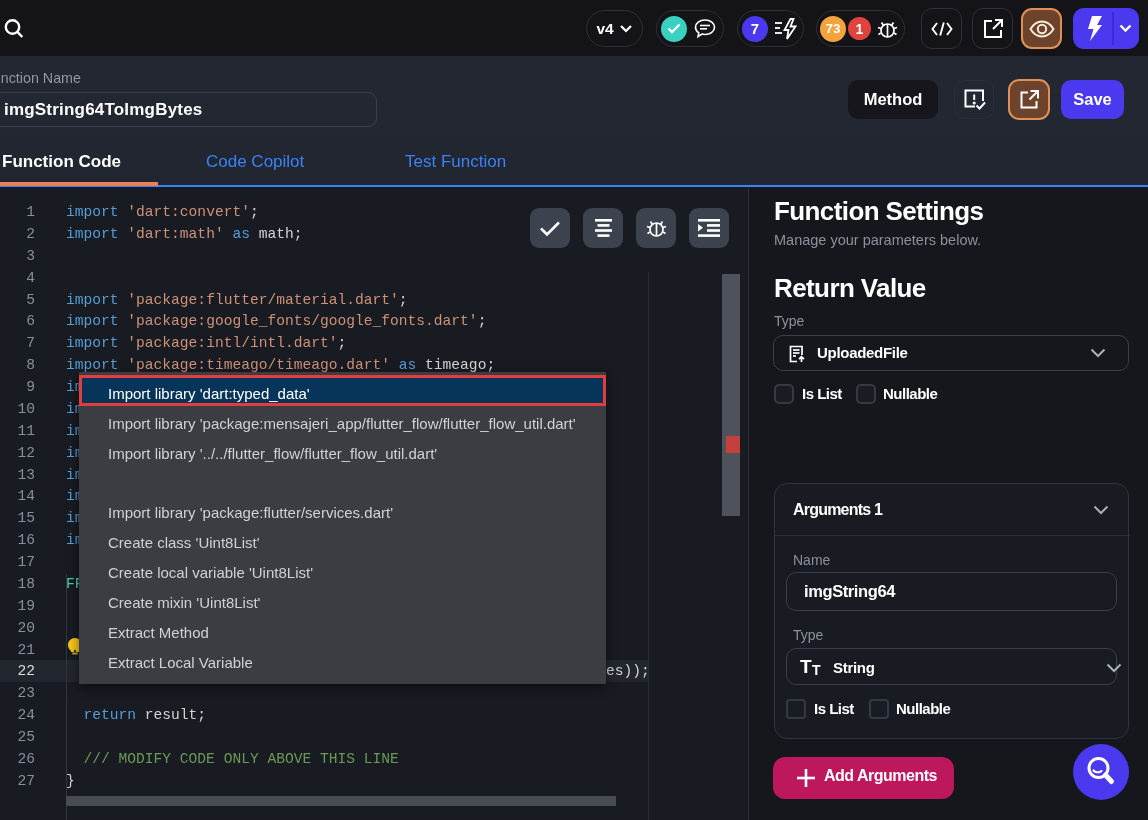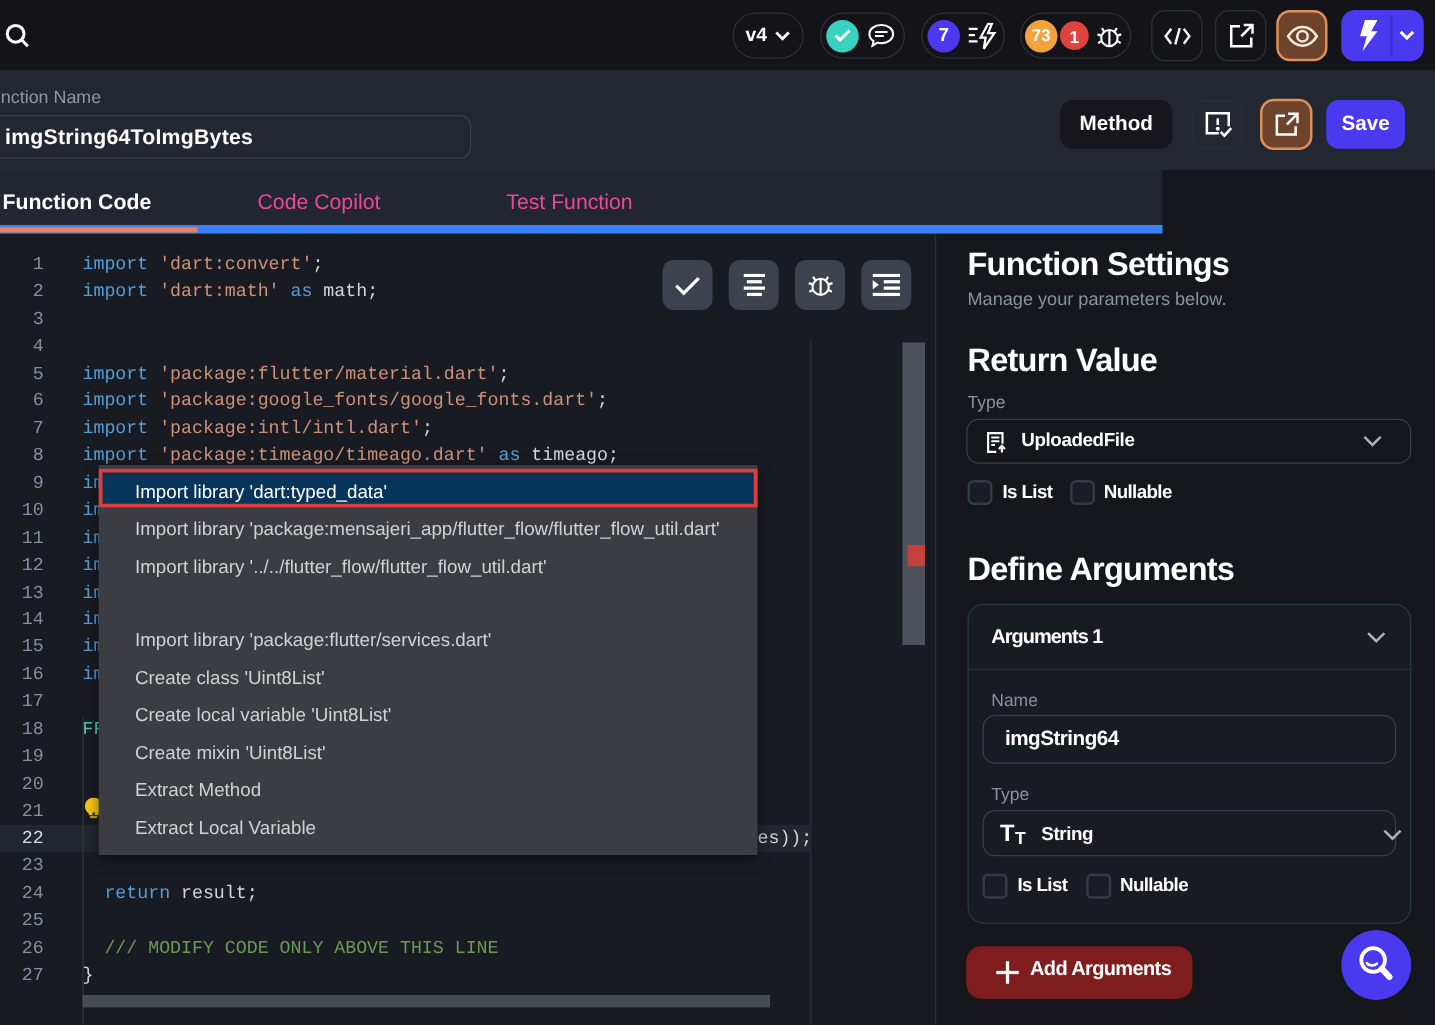--- a/index.html
+++ b/index.html
@@ -17,22 +17,22 @@
   #row2 { position:absolute; left:0; top:56px; width:1148px; height:80px; background:#232731; }
   #fnlabel { position:absolute; left:-16px; top:14px; font-size:14.3px; color:#9298a2; }
   #fninput { position:absolute; left:-30px; top:36px; width:407px; height:35px; border:1.5px solid #3a3f48; border-radius:9px; }
   #fninput span { position:absolute; left:33px; top:7px; font-size:17px; font-weight:bold; color:#fff; letter-spacing:0.2px; }
   #cancelbtn { position:absolute; left:848px; top:24px; width:90px; height:39px; background:#17161c; border-radius:10px; color:#fff; font-size:16.5px; font-weight:bold; display:flex; align-items:center; justify-content:center; }
   #verifybtn { position:absolute; left:954px; top:24px; width:40px; height:39px; border:1.5px solid #2b2f36; border-radius:11px; display:flex; align-items:center; justify-content:center; }
   #brownbtn { position:absolute; left:1008px; top:23px; width:42px; height:41px; background:#6d432c; border:2px solid #dd9059; border-radius:11px; display:flex; align-items:center; justify-content:center; }
   #savebtn { position:absolute; left:1061px; top:24px; width:63px; height:39px; background:#4b39ef; border-radius:10px; color:#fff; font-size:16.5px; font-weight:bold; display:flex; align-items:center; justify-content:center; }
 
   
-  #tabs { position:absolute; left:0; top:136px; width:930px; height:51px; background:#222630; border-bottom:7px solid #3b82f6; }
-  .tab { position:absolute; top:16px; font-size:17px; color:#ec4899; }
+  #tabs { position:absolute; left:0; top:136px; width:1148px; height:51px; background:#222630; border-bottom:2px solid #3b82f6; }
+  .tab { position:absolute; top:16px; font-size:17px; color:#3b82f6; }
   #tab1 { left:2px; color:#fff; font-weight:bold; }
   #tabline { position:absolute; left:0; top:46px; width:158px; height:4px; background:#e8825a; }
 
   
   #editor { position:absolute; left:0; top:187px; width:748px; height:633px; background:#181b21; }
   #curline { position:absolute; left:0; top:473px; width:648px; height:22px; background:#22262e; }
   pre { font-family:"Liberation Mono", monospace; font-size:14.6px; line-height:21.87px; }
   #gutter { position:absolute; left:0; top:15px; width:35px; text-align:right; color:#84909e; }
   #gutter .cl { color:#d8dce2; }
   #code { position:absolute; left:66px; top:15px; color:#d4d4d4; }
@@ -52,21 +52,21 @@
 
   
   #panel { position:absolute; left:748px; top:187px; width:400px; height:633px; background:#15171d; border-left:1px solid #2b2e36; }
   .h1 { position:absolute; left:25px; color:#fff; font-size:26px; font-weight:bold; letter-spacing:-0.6px; }
   .gray { position:absolute; left:25px; color:#8b919c; }
   .sel { position:absolute; border:1.5px solid #3a3f48; border-radius:10px; }
   .selTxt { position:absolute; color:#fff; font-weight:bold; font-size:15px; letter-spacing:-0.3px; }
   .cb { position:absolute; width:20px; height:20px; border:2px solid #343a43; border-radius:5px; background:#191c22; }
   .cbl { position:absolute; color:#fff; font-weight:bold; font-size:15px; letter-spacing:-0.5px; }
   #argcard { position:absolute; left:25px; top:296px; width:355px; height:256px; border:1.5px solid #30343d; border-radius:13px; background:#181b21; }
-  #addbtn { position:absolute; left:24px; top:570px; width:181px; height:42px; background:#7f1d1d; border-radius:12px; color:#fff; font-weight:bold; font-size:16px; }
+  #addbtn { position:absolute; left:24px; top:570px; width:181px; height:42px; background:#be185d; border-radius:12px; color:#fff; font-weight:bold; font-size:16px; }
   #fab { position:absolute; left:324px; top:557px; width:56px; height:56px; border-radius:50%; background:#4b39ef; display:flex; align-items:center; justify-content:center; }
 </style>
 </head>
 <body>
 <div id="page">
 
   <div id="topbar">
     <svg class="abs" style="left:4px;top:18px" width="23" height="23" viewBox="0 0 23 23" fill="none" stroke="#fff" stroke-width="2.4">
         <circle cx="8.5" cy="9" r="6.7"></circle>
         <line x1="13.6" y1="14.2" x2="18.3" y2="19"></line>
@@ -310,21 +310,20 @@
     <div class="selTxt" style="left:68px;top:157px">UploadedFile</div>
     <svg class="abs" style="left:341px;top:161px" width="16" height="10" viewBox="0 0 16 10" fill="none" stroke="#aab0b8" stroke-width="2">
         <path d="M1.5 1.5 L8 8 L14.5 1.5"></path>
       </svg>
 
     <div class="cb" style="left:25px;top:197px"></div>
     <div class="cbl" style="left:53px;top:198px">Is List</div>
     <div class="cb" style="left:107px;top:197px"></div>
     <div class="cbl" style="left:134px;top:198px">Nullable</div>
 
-    <div class="h1" style="top:253px">Define Arguments</div>
 
     <div id="argcard">
       <div class="selTxt" style="left:18px;top:17px;font-size:16px;letter-spacing:-0.8px">Arguments 1</div>
       <svg class="abs" style="left:318px;top:21px" width="16" height="10" viewBox="0 0 16 10" fill="none" stroke="#aab0b8" stroke-width="2">
           <path d="M1.5 1.5 L8 8 L14.5 1.5"></path>
         </svg>
       <div class="abs" style="left:0;top:51px;width:355px;height:1px;background:#2b2f37"></div>
 
       <div class="gray" style="left:18px;top:68px;font-size:14px">Name</div>
       <div class="sel" style="left:11px;top:88px;width:331px;height:39px"></div>

